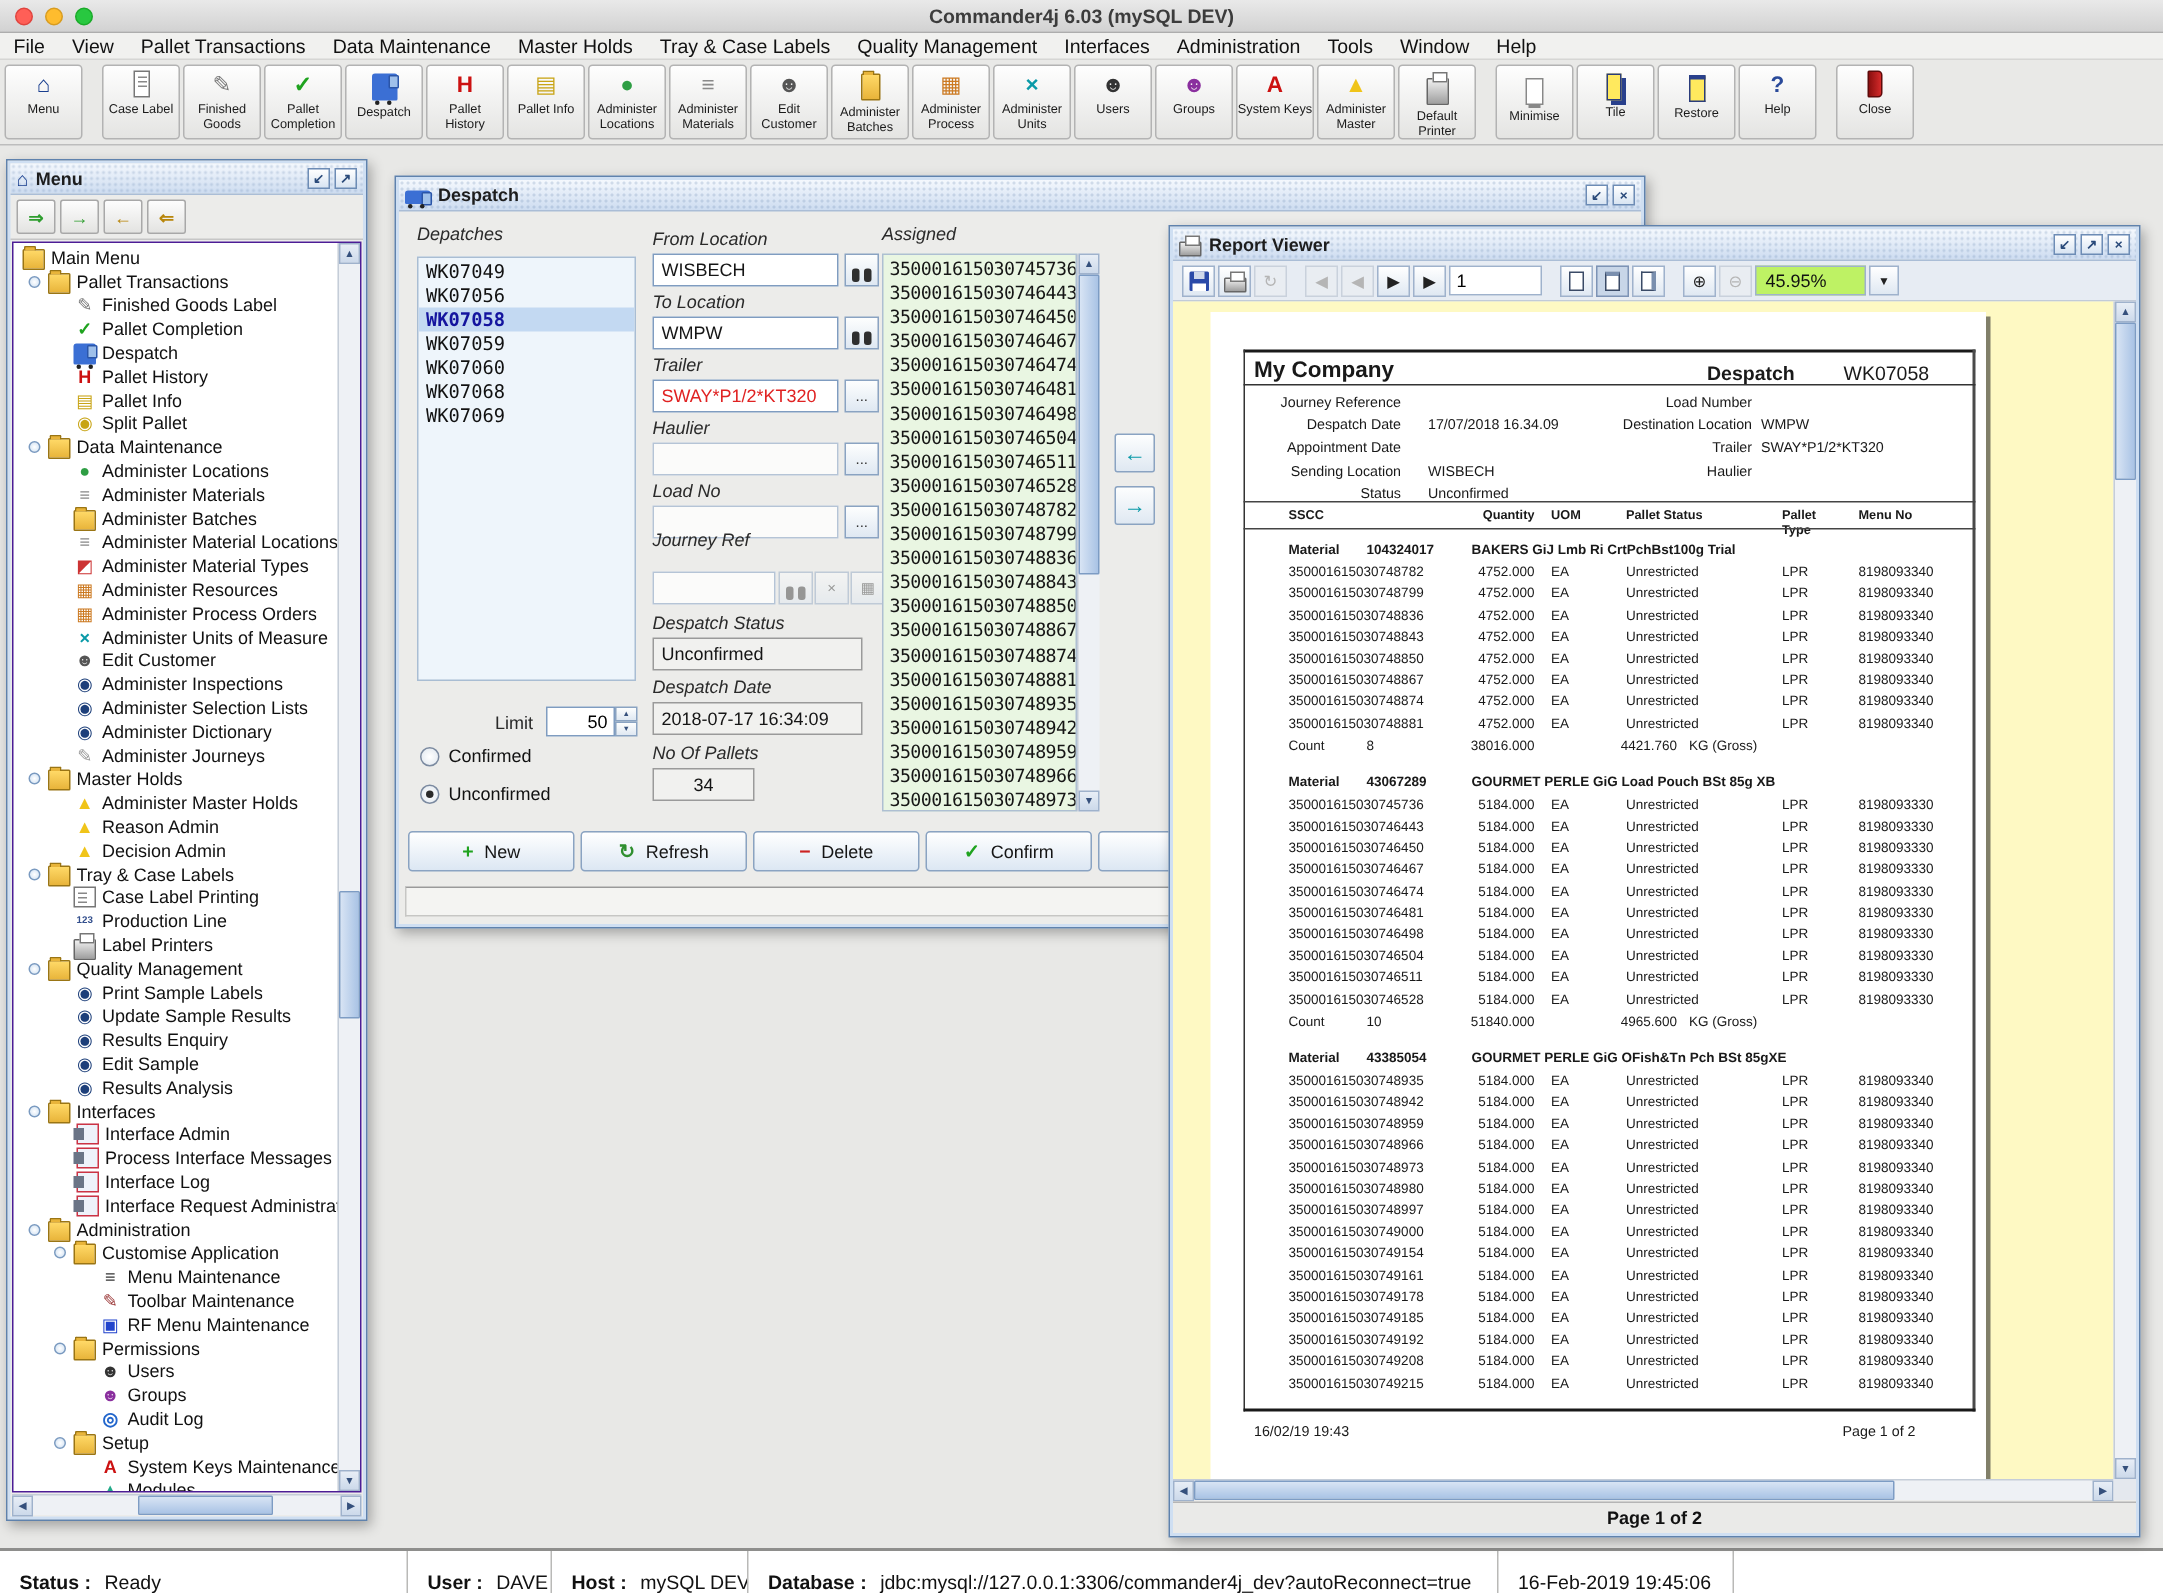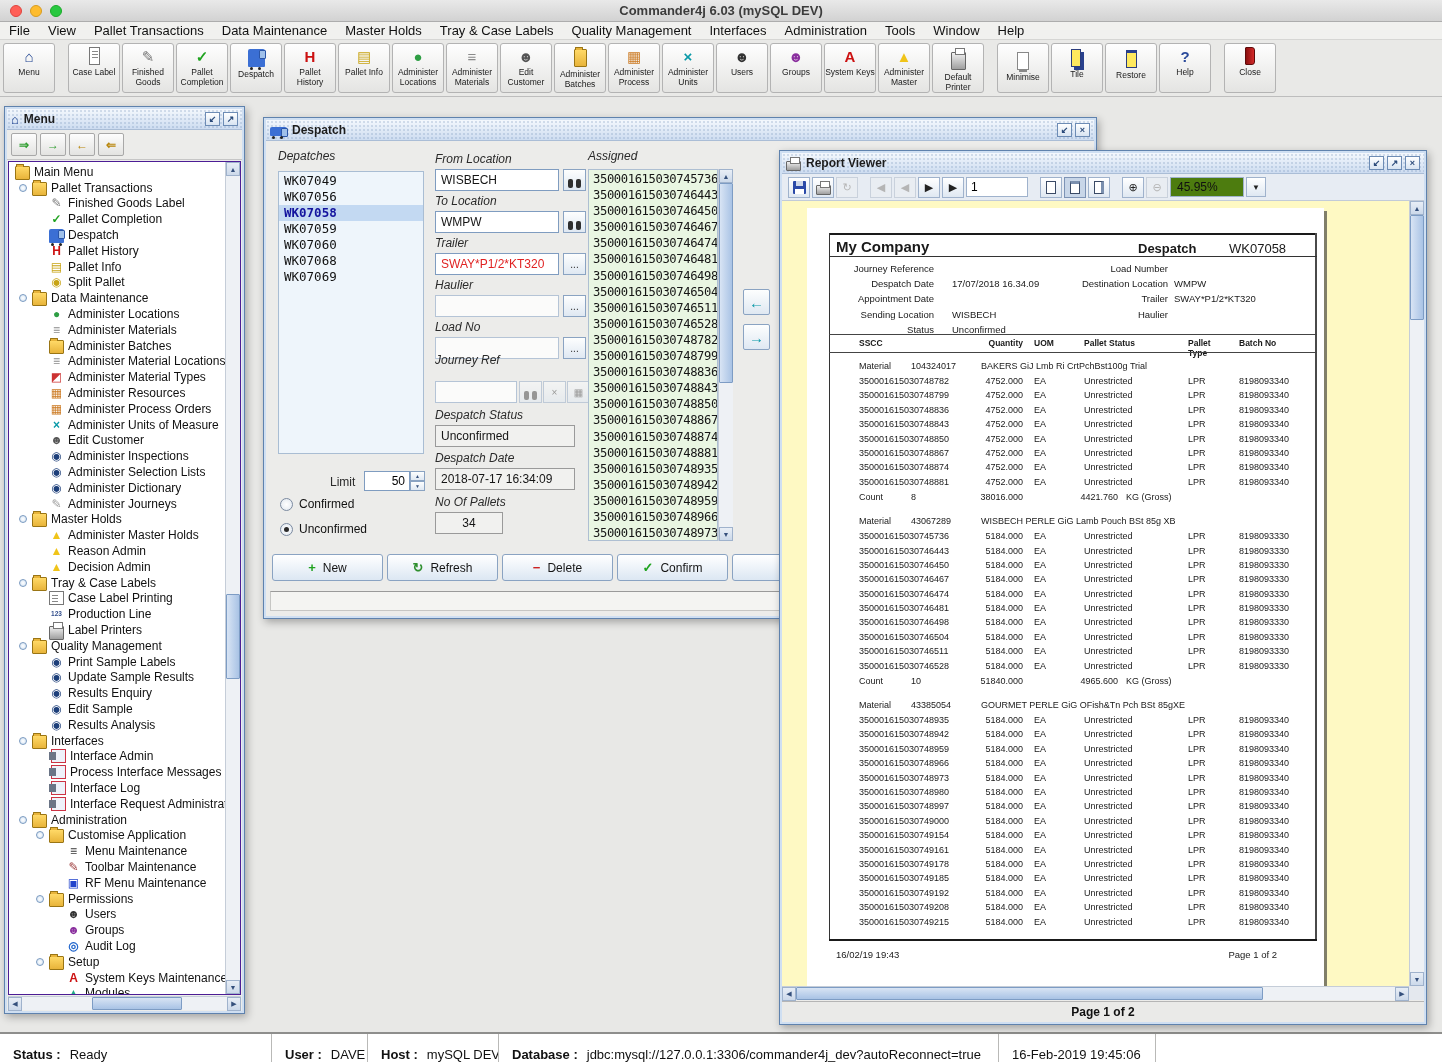--- a/index.html
+++ b/index.html
@@ -104,21 +104,21 @@
 .dbtn{width:111px;height:27px;border:1px solid #8aa3c2;border-radius:3px;background:linear-gradient(#ffffff,#dce7f3);font-size:12px;display:flex;align-items:center;justify-content:center;gap:7px;font-family:"Liberation Sans",sans-serif;color:#151515}
 .bglyph{font-size:13px;font-weight:bold}
 #dw-statusstrip{position:absolute;left:4px;top:450px;width:822px;height:20px;border:1px solid #c6c6c4;border-top-color:#9a9a9a;background:#f4f4f2}
 
 #report-window{left:779px;top:53px;width:648px;height:875px;z-index:3}
 #rw-toolbar{position:absolute;top:0;left:0;right:0;height:27px;background:#e7ecf3;border-bottom:1px solid #c2cbd8;display:flex;align-items:center;padding-left:6px;gap:2px}
 .rtbtn{width:22px;height:21px;border:1px solid #9fb2cc;background:linear-gradient(#fff,#dfe8f2);display:flex;align-items:center;justify-content:center;font-size:11px;color:#222;flex:0 0 auto}
 .rtbtn.dis{color:#b5b5b5;border-color:#c9d1dc;background:#e9edf2}
 .rtbtn.pressed{background:#c8d6e8;border-color:#7d93b5}.gap10{margin-left:10px}
 #rw-pageinput{width:62px;height:20px;border:1px solid #9fb2cc;font-size:12px;padding:0 4px;background:#fff;font-family:"Liberation Sans",sans-serif}
-#rw-zoombox{width:74px;height:20px;border:1px solid #9fb2cc;background:#4d7c0f;font-size:12px;display:flex;align-items:center;padding-left:6px}
+#rw-zoombox{width:74px;height:20px;border:1px solid #9fb2cc;background:#bef264;font-size:12px;display:flex;align-items:center;padding-left:6px}
 #rw-zoomdrop{width:20px;height:20px}
 #rw-content{position:absolute;left:0;right:15px;top:27px;bottom:36px;background:#fef9c3;overflow:hidden}
 #rw-vscroll{position:absolute;right:0;top:27px;bottom:36px;width:15px}
 #rw-hscroll{position:absolute;left:0;right:15px;bottom:22px;height:14px}
 #rw-corner{position:absolute;right:0;bottom:22px;width:15px;height:14px;background:#e4e8ee}
 #rw-statusline{position:absolute;left:0;right:0;bottom:0;height:21px;background:#eaeae8;border-top:1px solid #b5b5b5;display:flex;align-items:center;justify-content:center;font-size:12px;font-weight:bold}
 
 #rp-page{position:absolute;left:25px;top:7px;width:517px;height:778px;background:#fff;box-shadow:3px 3px 0 rgba(45,45,45,.6);color:#191919}
 .rp-abs{position:absolute}
 #rp-rule1{left:22px;top:25px;width:488px;height:2px;background:#1a1a1a}
@@ -128,21 +128,21 @@
 #rp-docno{left:422px;top:33px;font-size:13px}
 #rp-rule2{left:22px;top:48px;width:488px;height:1px;background:#333}
 #rp-fields-left{left:22px;top:53px;display:grid;grid-template-columns:105px auto;column-gap:18px;font-size:9.5px;line-height:15.2px}
 #rp-fields-right{left:240px;top:53px;display:grid;grid-template-columns:121px auto;column-gap:6px;font-size:9.5px;line-height:15.2px}
 .rf-label{text-align:right}
 #rp-hrule1{left:22px;top:126px;width:488px;height:1px;background:#444}
 #rp-colhead{left:0;top:130px;right:0;display:grid;grid-template-columns:116px 48px 46px 104px 50px 90px;padding-left:52px;font-size:8.5px;font-weight:bold}
 #rp-hrule2{left:22px;top:144px;width:488px;height:1px;background:#444}
 #rp-sections{left:0;top:150px;right:0}
 .rsec{margin-top:8px}.rsec:first-child{margin-top:0}
-.rmat{display:grid;grid-template-columns:52px 70px auto;padding-left:52px;font-weight:normal;font-size:9px;height:16px;line-height:16px}
+.rmat{display:grid;grid-template-columns:52px 70px auto;padding-left:52px;font-weight:bold;font-size:9px;height:16px;line-height:16px}
 .rrow{display:grid;grid-template-columns:116px 48px 46px 104px 50px 90px;padding-left:52px;font-size:9px;height:14.4px;line-height:14.4px}
 .rcell{overflow:hidden}
 .c1{text-align:right}.c2{padding-left:11px}.c3{padding-left:15px}.c4{padding-left:15px}.c5{padding-left:16px}
 .rcount{display:grid;grid-template-columns:52px 56px 56px 95px auto;padding-left:52px;font-size:9px;height:16px;line-height:16px}
 .rcnt-q,.rcnt-w{text-align:right}
 .rcnt-u{padding-left:8px}
 #rp-rule-bottom{left:22px;top:731px;width:488px;height:2px;background:#1a1a1a}
 #rp-footer-date{left:29px;top:741px;font-size:9.5px}
 #rp-footer-page{left:0;top:741px;width:470px;text-align:right;font-size:9.5px}
 
@@ -757,21 +757,21 @@
               <div class="rf-label">Haulier</div>
               <div class="rf-value"></div>
             </div>
           <div class="rp-abs" id="rp-hrule1"></div>
           <div class="rp-abs" id="rp-colhead">
               <span class="rcell c0">SSCC</span>
               <span class="rcell c1">Quantity</span>
               <span class="rcell c2">UOM</span>
               <span class="rcell c3">Pallet Status</span>
               <span class="rcell c4">Pallet Type</span>
-              <span class="rcell c5">Batch No</span>
+              <span class="rcell c5">Menu No</span>
             </div>
           <div class="rp-abs" id="rp-hrule2"></div>
           <div class="rp-abs" id="rp-sections">
               <div class="rsec">
                 <div class="rmat">
                   <span>Material</span>
                   <span>104324017</span>
                   <span>BAKERS GiJ Lmb Ri CrtPchBst100g Trial</span>
                 </div>
                 <div class="rrow">
@@ -843,21 +843,21 @@
                   <span>8</span>
                   <span class="rcnt-q">38016.000</span>
                   <span class="rcnt-w">4421.760</span>
                   <span class="rcnt-u">KG (Gross)</span>
                 </div>
               </div>
               <div class="rsec">
                 <div class="rmat">
                   <span>Material</span>
                   <span>43067289</span>
-                  <span>WISBECH PERLE GiG Lamb Pouch BSt 85g XB</span>
+                  <span>GOURMET PERLE GiG Load Pouch BSt 85g XB</span>
                 </div>
                 <div class="rrow">
                   <span class="rcell c0">350001615030745736</span>
                   <span class="rcell c1">5184.000</span>
                   <span class="rcell c2">EA</span>
                   <span class="rcell c3">Unrestricted</span>
                   <span class="rcell c4">LPR</span>
                   <span class="rcell c5">8198093330</span>
                 </div>
                 <div class="rrow">

